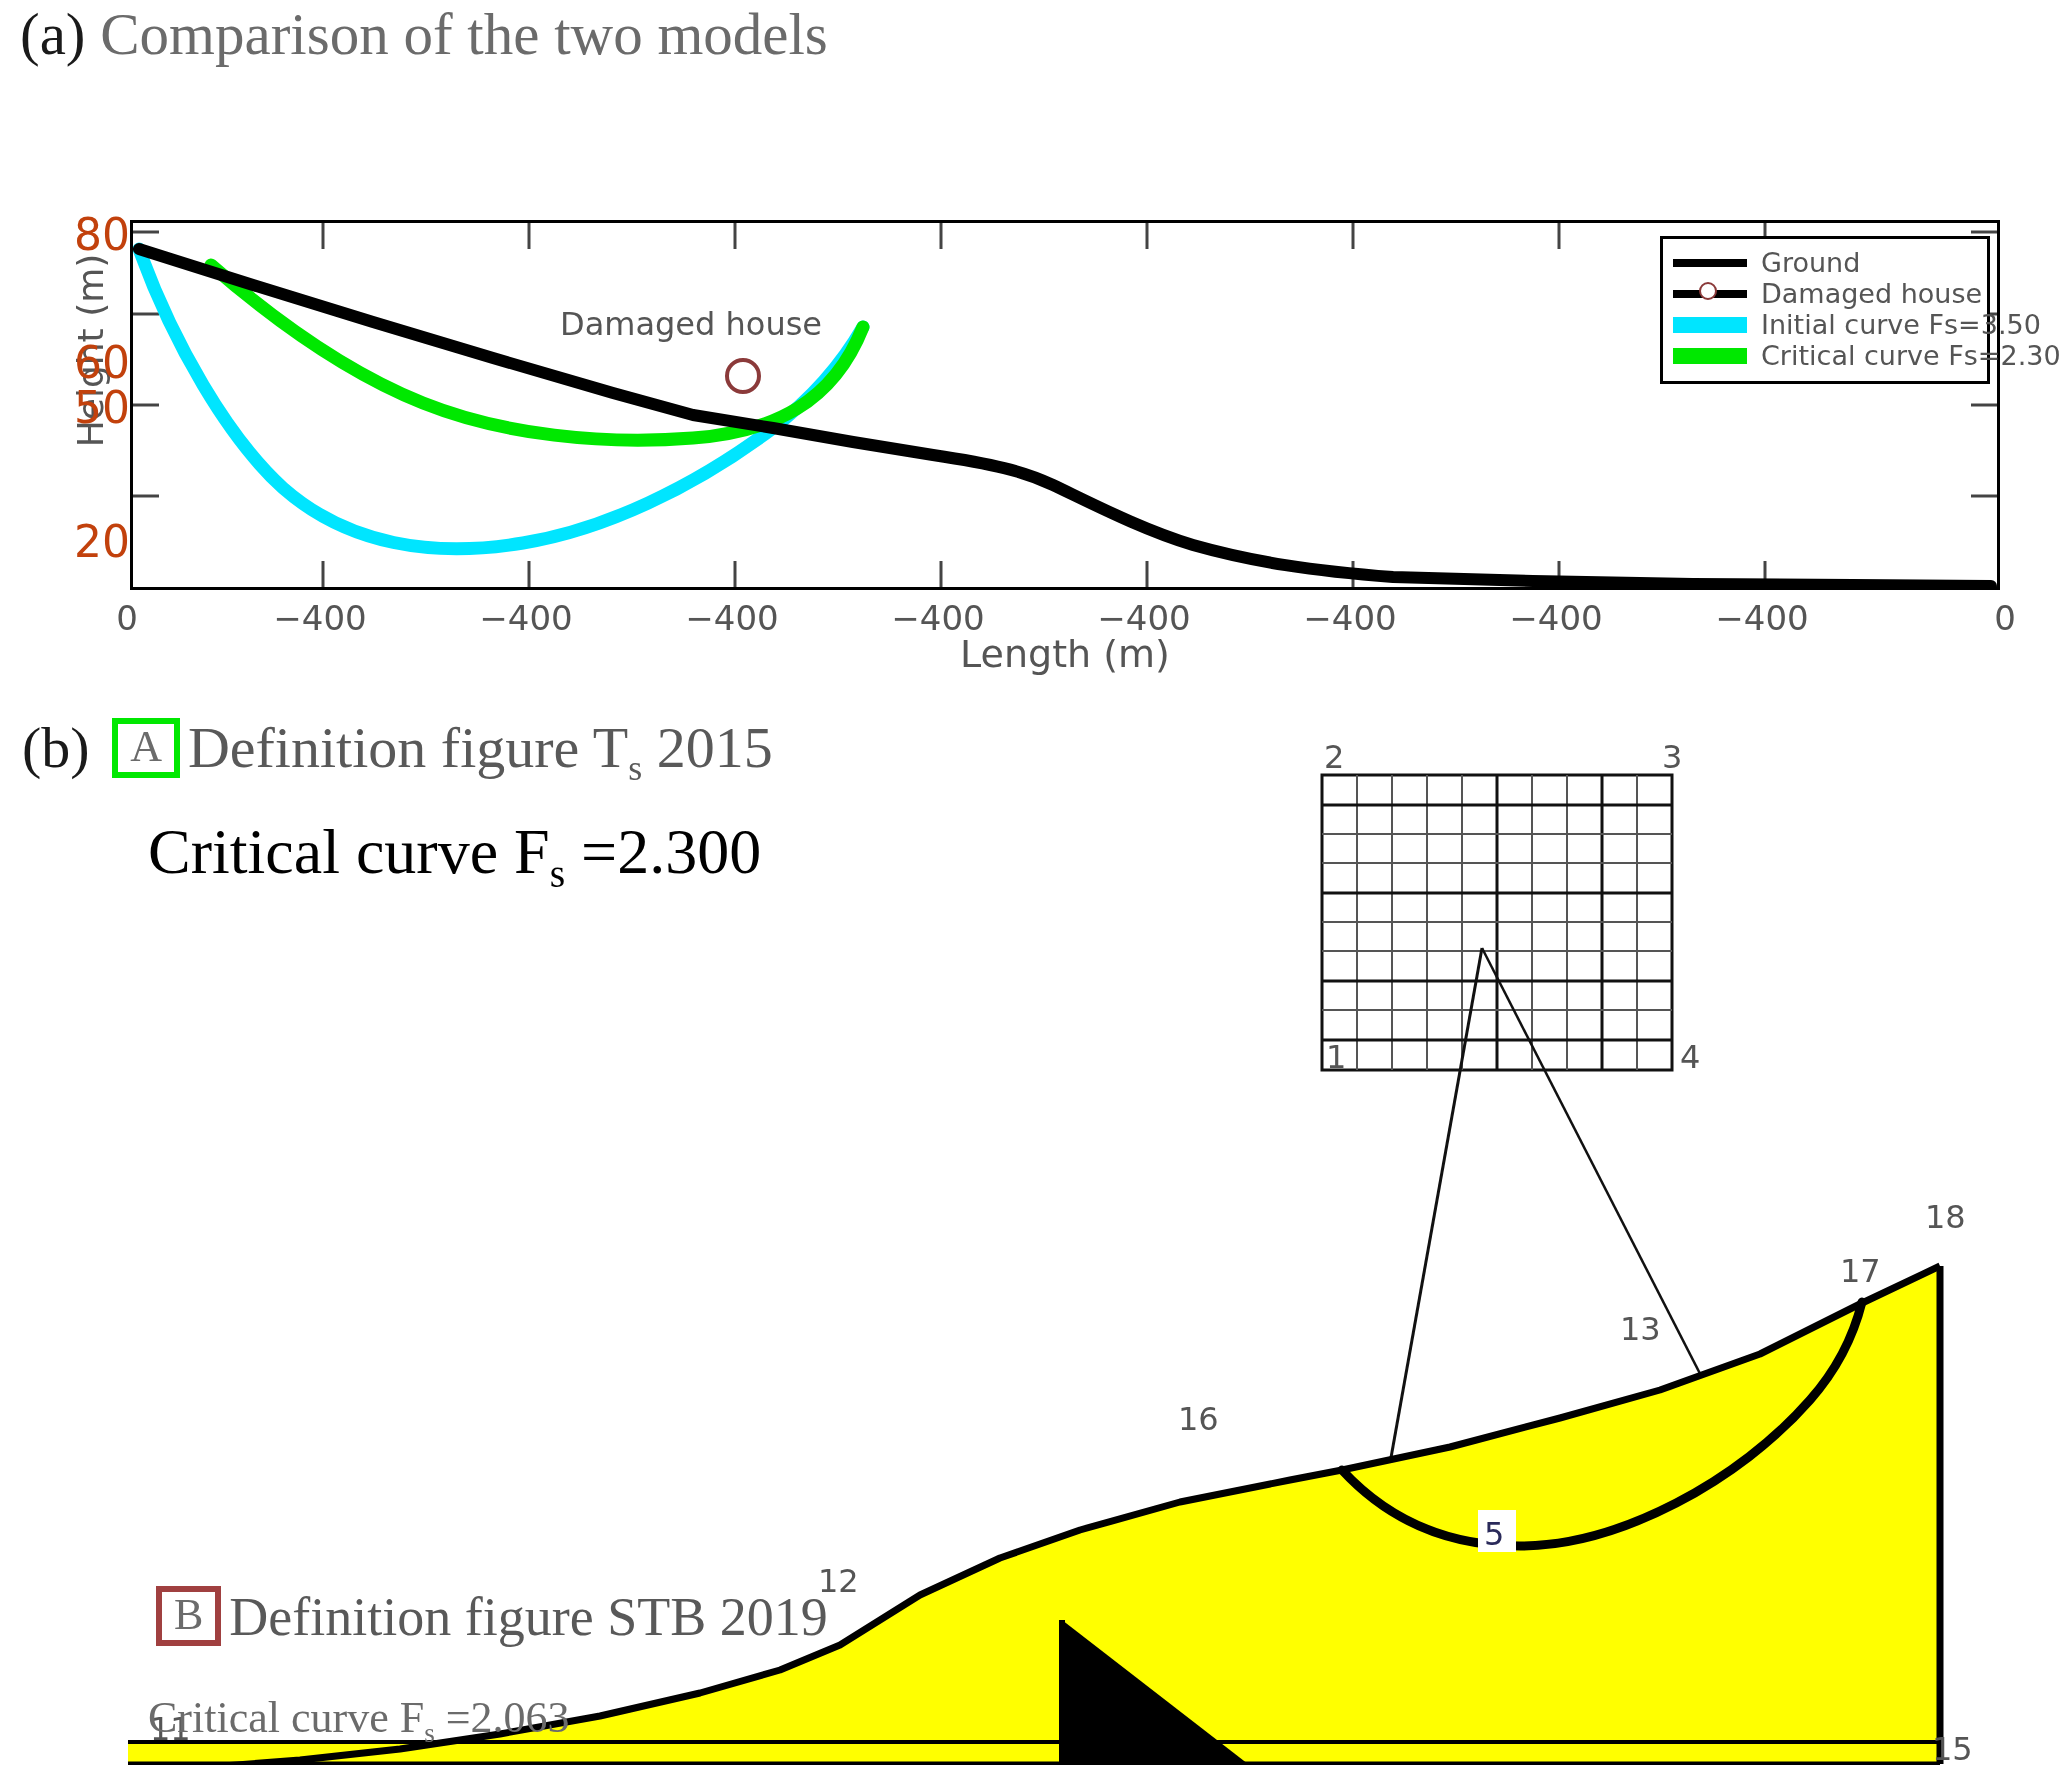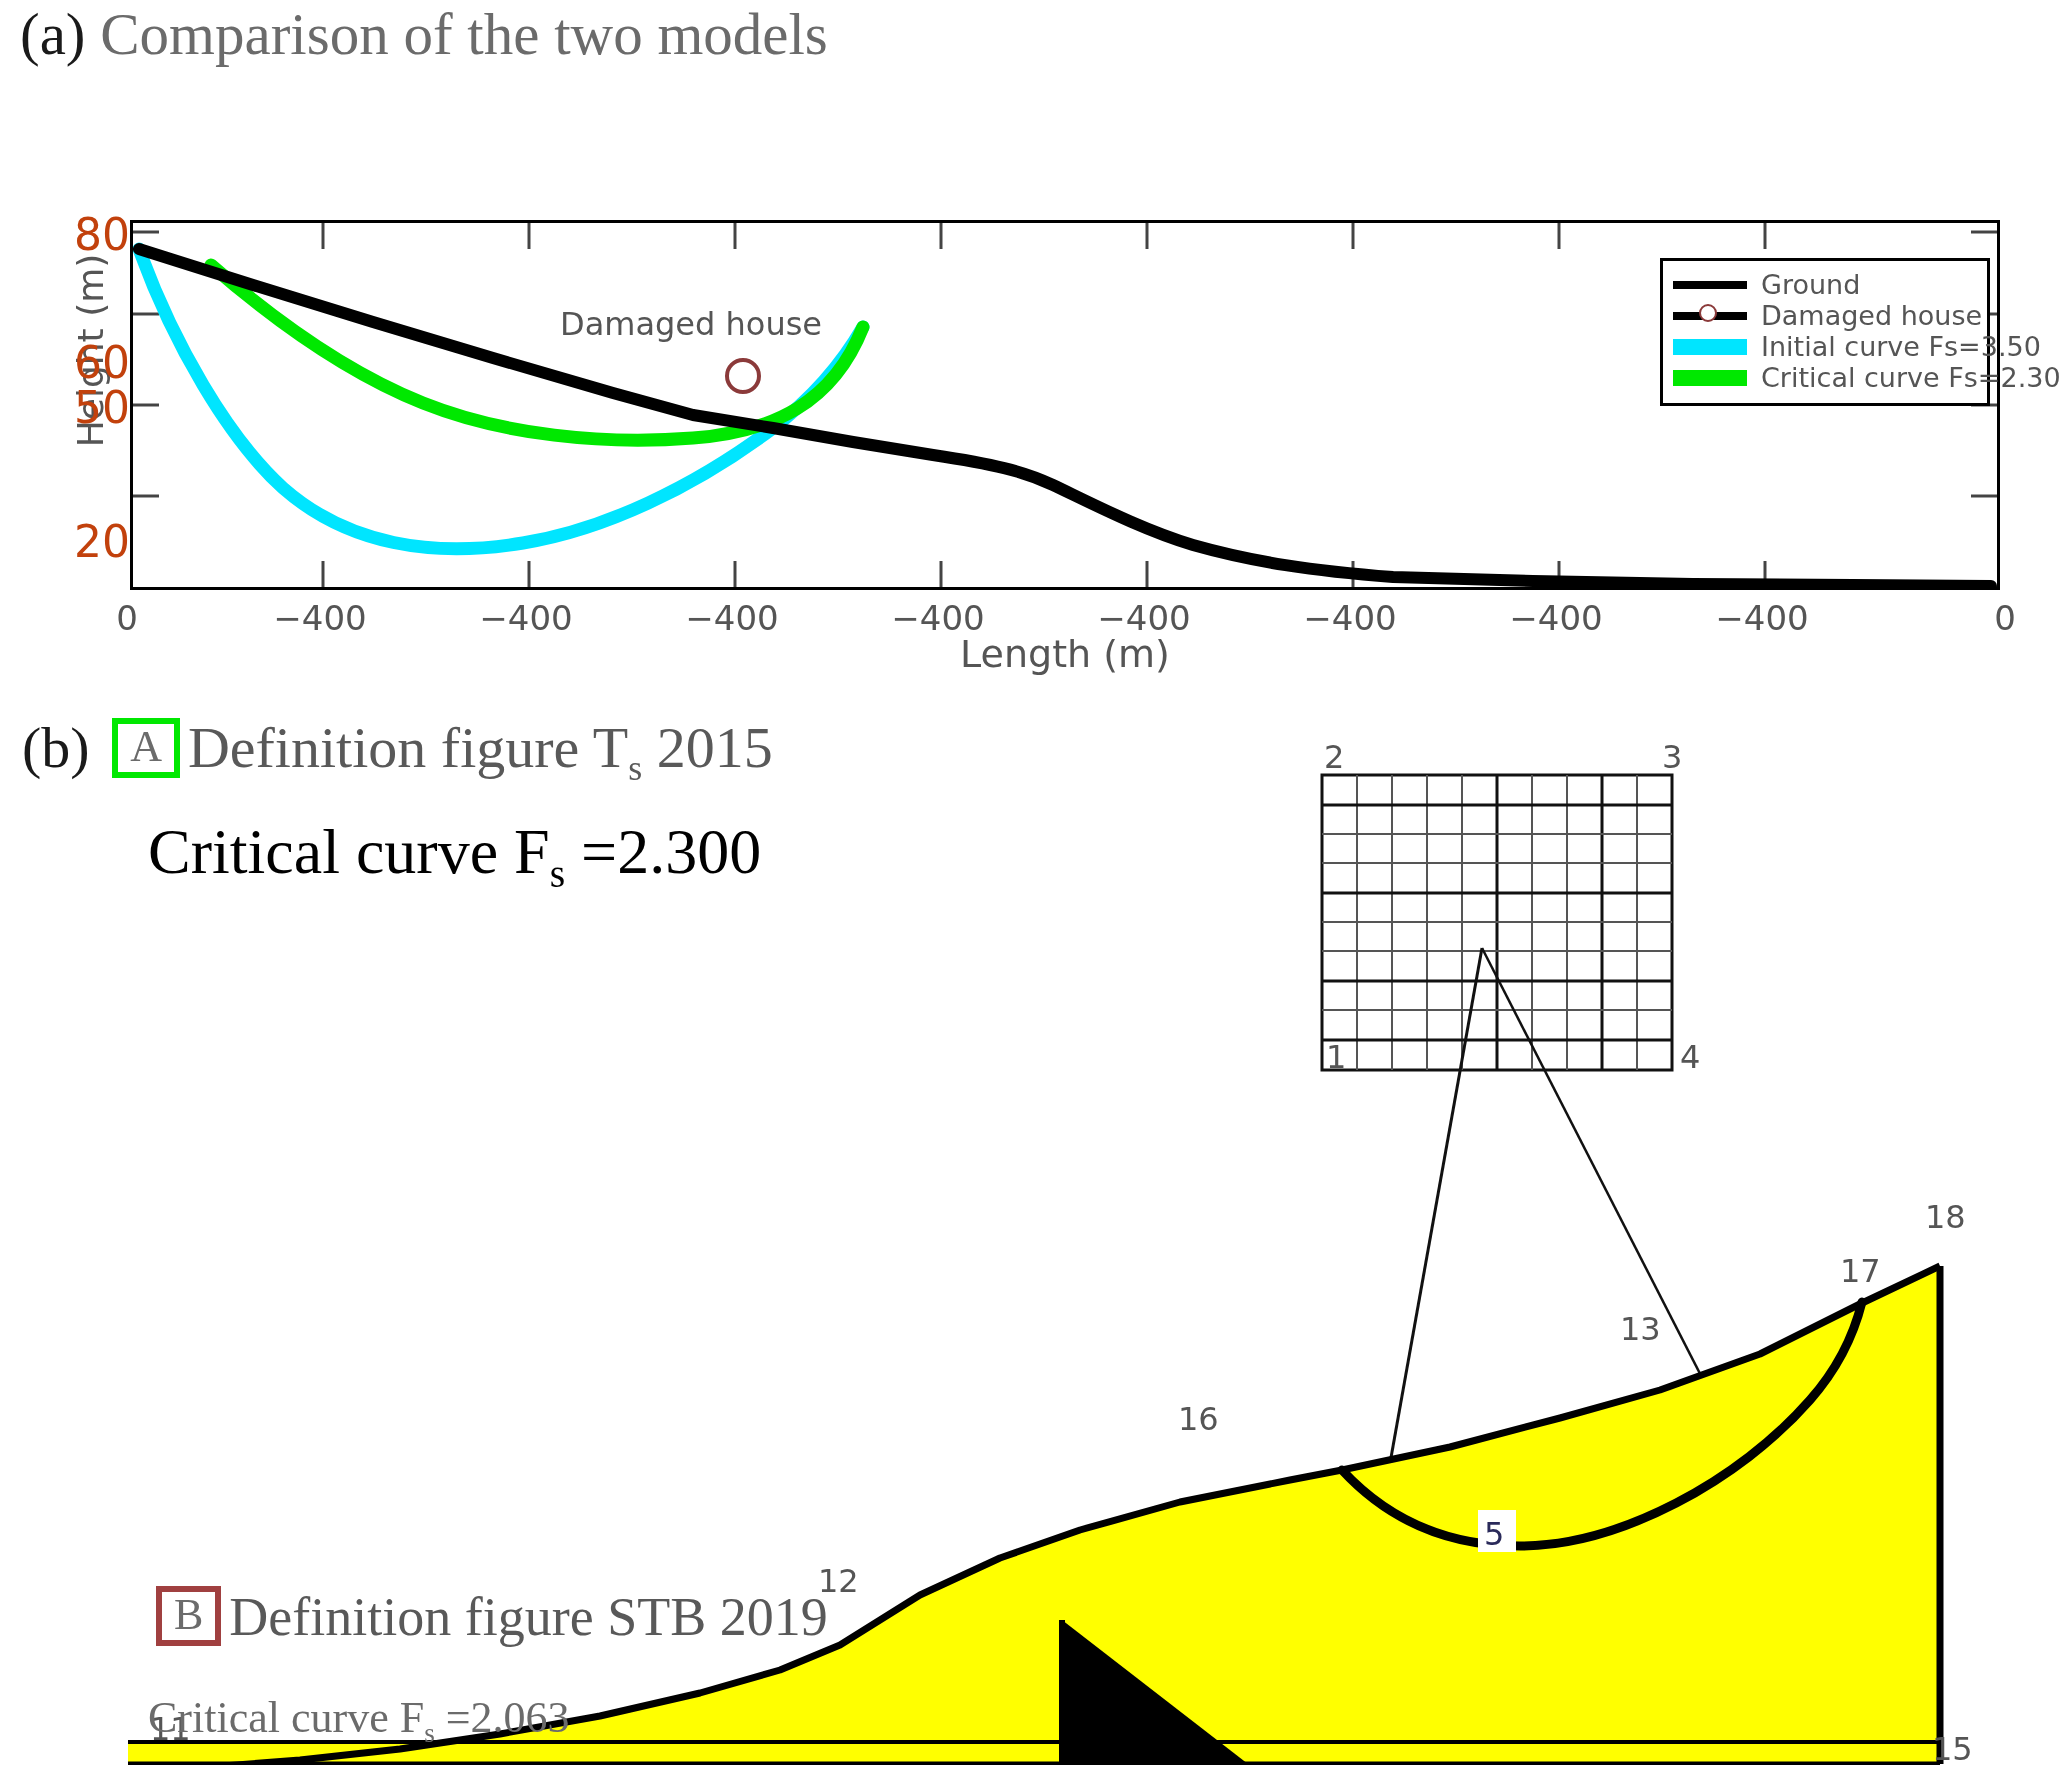--- a/index.html
+++ b/index.html
@@ -21,21 +21,21 @@
   .xtick-label{font-family:"DejaVu Sans",sans-serif;font-size:34px;color:#555;
                text-align:center;width:130px;}
   #ylabel-a{font-family:"DejaVu Sans",sans-serif;font-size:36px;color:#555;
             left:-40px;top:330px;transform:rotate(-90deg);transform-origin:50% 50%;
             width:260px;text-align:center;}
   #xlabel-a{font-family:"DejaVu Sans",sans-serif;font-size:38px;color:#555;
             left:0;top:632px;width:1870px;text-align:center;}
   #dmg-label{font-family:"DejaVu Sans",sans-serif;font-size:32px;color:#555;
              left:560px;top:305px;white-space:nowrap;}
 
-  #legend-a{left:1660px;top:258px;width:330px;border:3px solid #000;background:#fff;
+  #legend-a{left:1660px;top:236px;width:330px;border:3px solid #000;background:#fff;
             padding:8px 10px 10px 10px;box-sizing:border-box;}
   .leg-row{display:flex;align-items:center;height:31px;}
   .leg-swatch{width:74px;height:8px;margin-right:14px;flex:none;position:relative;}
   .leg-txt{font-family:"DejaVu Sans",sans-serif;font-size:27px;color:#555;white-space:nowrap;}
   .leg-dot{position:absolute;left:26px;top:-8px;width:18px;height:18px;border-radius:50%;
            border:2.5px solid #8b3a3a;background:#fff;box-sizing:border-box;}
 
   
   #panel-b-title{left:22px;top:718px;font-size:58px;line-height:1;white-space:nowrap;text-align:center;}
   #panel-b-title .tag{color:#1a1a1a;}

